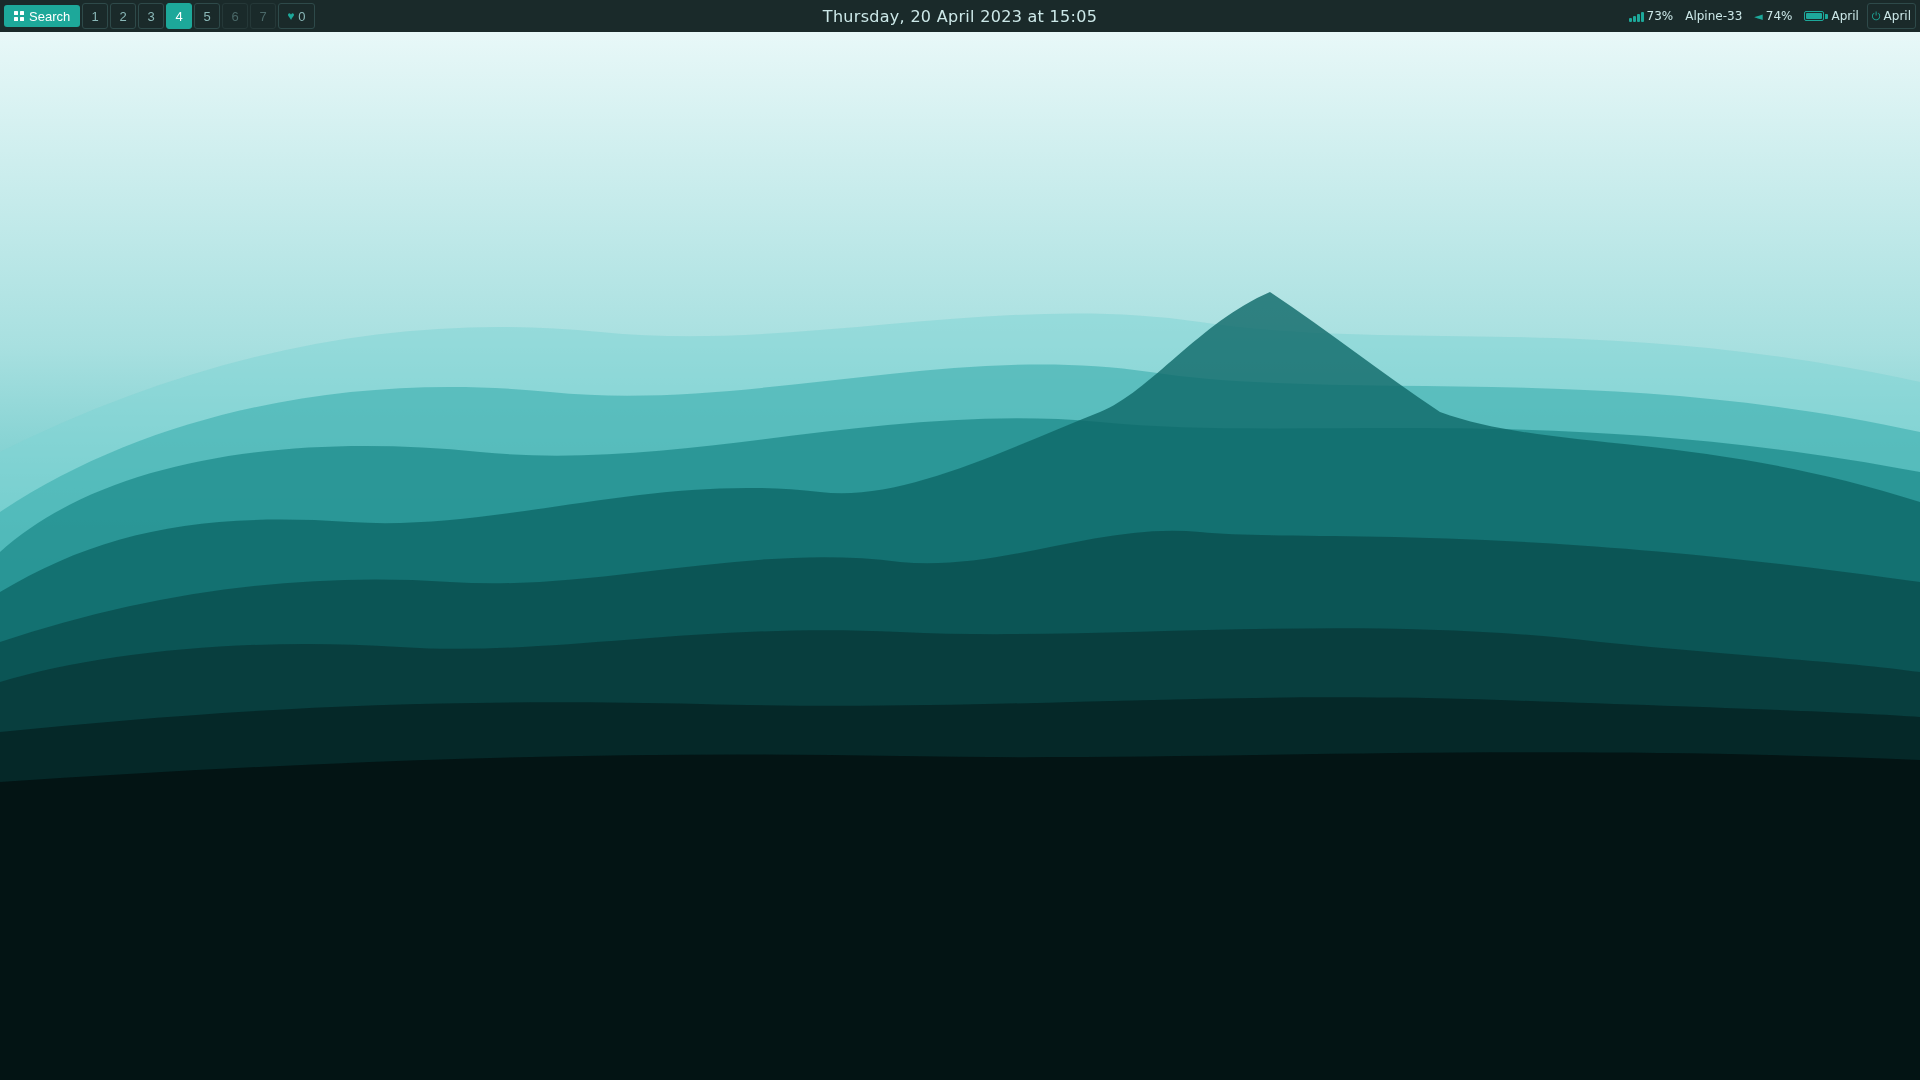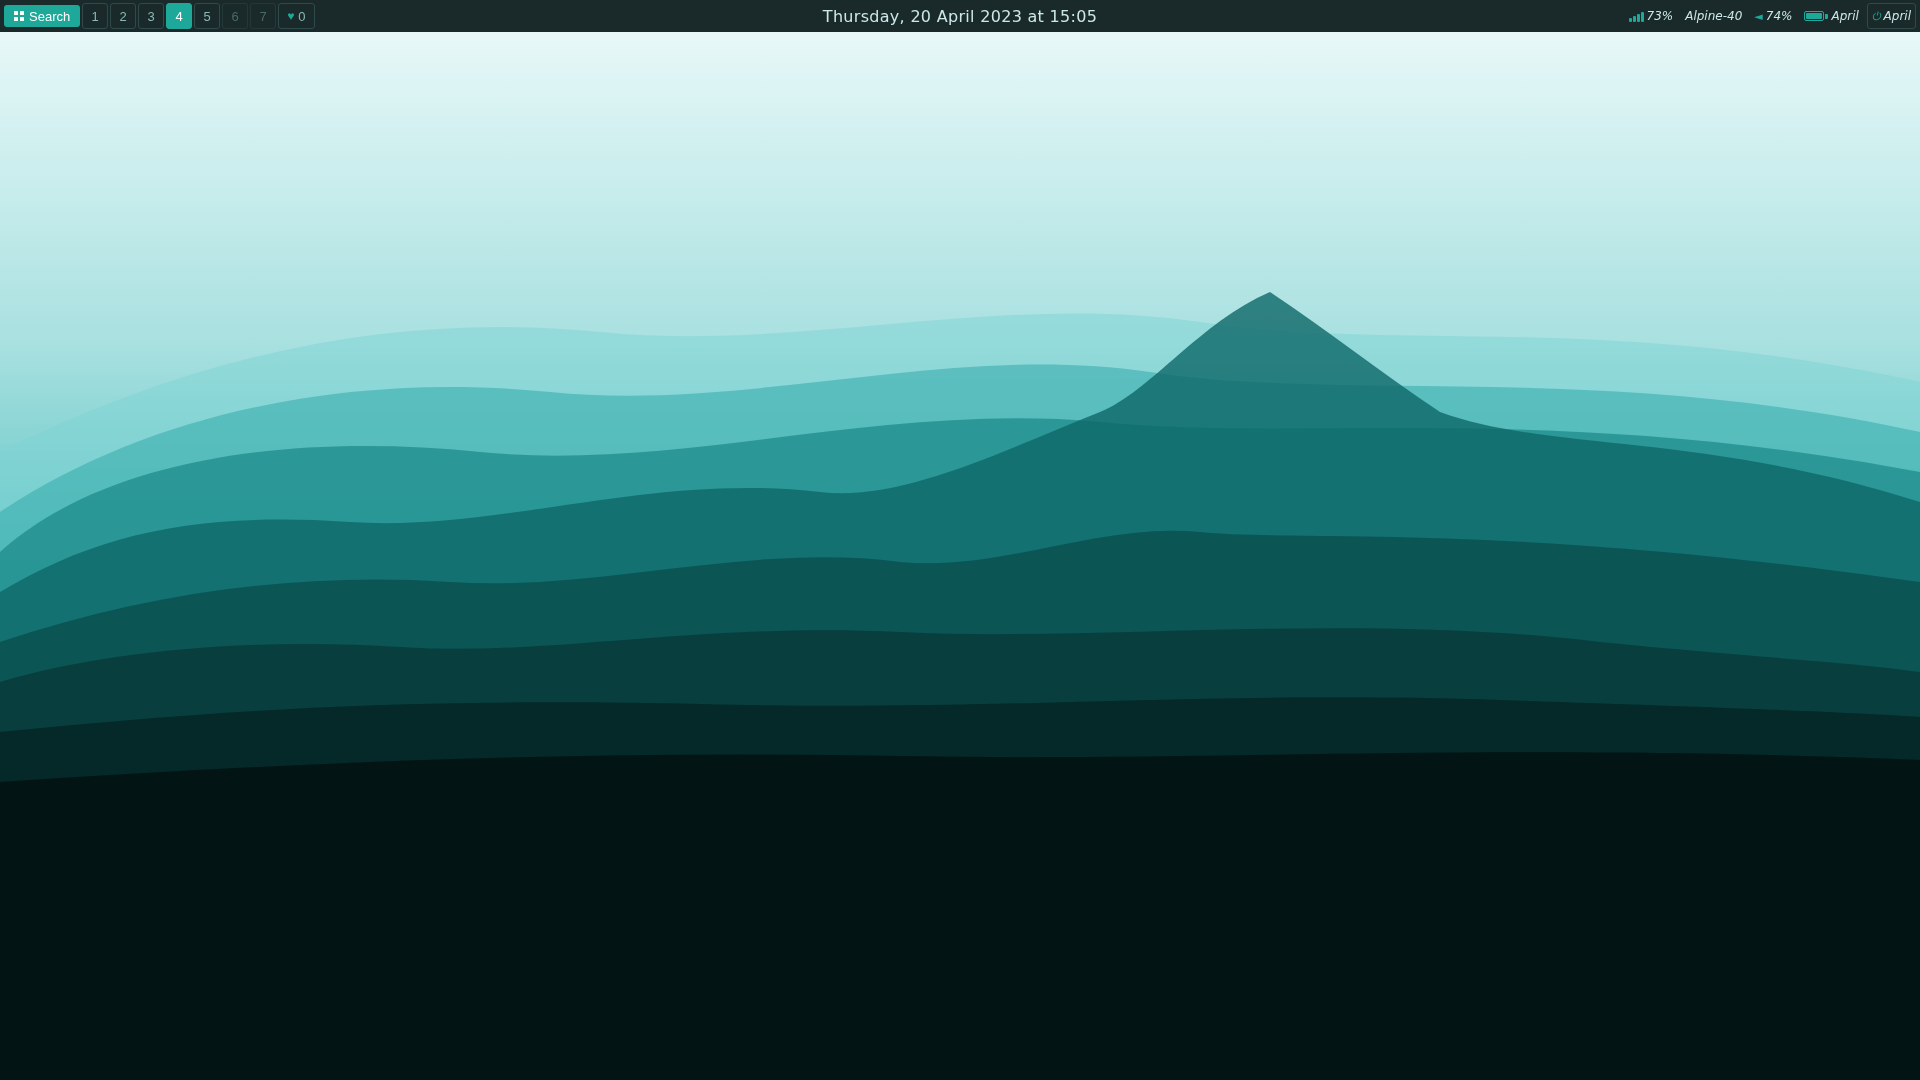--- a/index.html
+++ b/index.html
@@ -123,21 +123,20 @@
     
     .tray-item {
       color: #cce8e8;
       font-size: 12px;
       display: flex;
       align-items: center;
       gap: 3px;
       padding: 0 4px;
       height: 26px;
       cursor: pointer;
-      font-style: italic;
     }
 
     .tray-item.btn {
       background: transparent;
       border: 1px solid #2e4a4a;
       border-radius: 3px;
     }
 
     .signal-bars {
       display: flex;
@@ -256,21 +255,21 @@
       <span class="signal-bars">
         <span class="signal-bar" style="height:4px"></span>
         <span class="signal-bar" style="height:6px"></span>
         <span class="signal-bar" style="height:8px"></span>
         <span class="signal-bar" style="height:10px"></span>
       </span>
       <span>73%</span>
     </div>
 
     <div class="tray-item">
-      <span>Alpine-40</span>
+      <span>Alpine-33</span>
     </div>
 
     <div class="tray-item">
       <span class="volume-icon">◄</span>
       <span>74%</span>
     </div>
 
     <div class="tray-item">
       <span class="battery-icon">
         <span class="battery-body">

